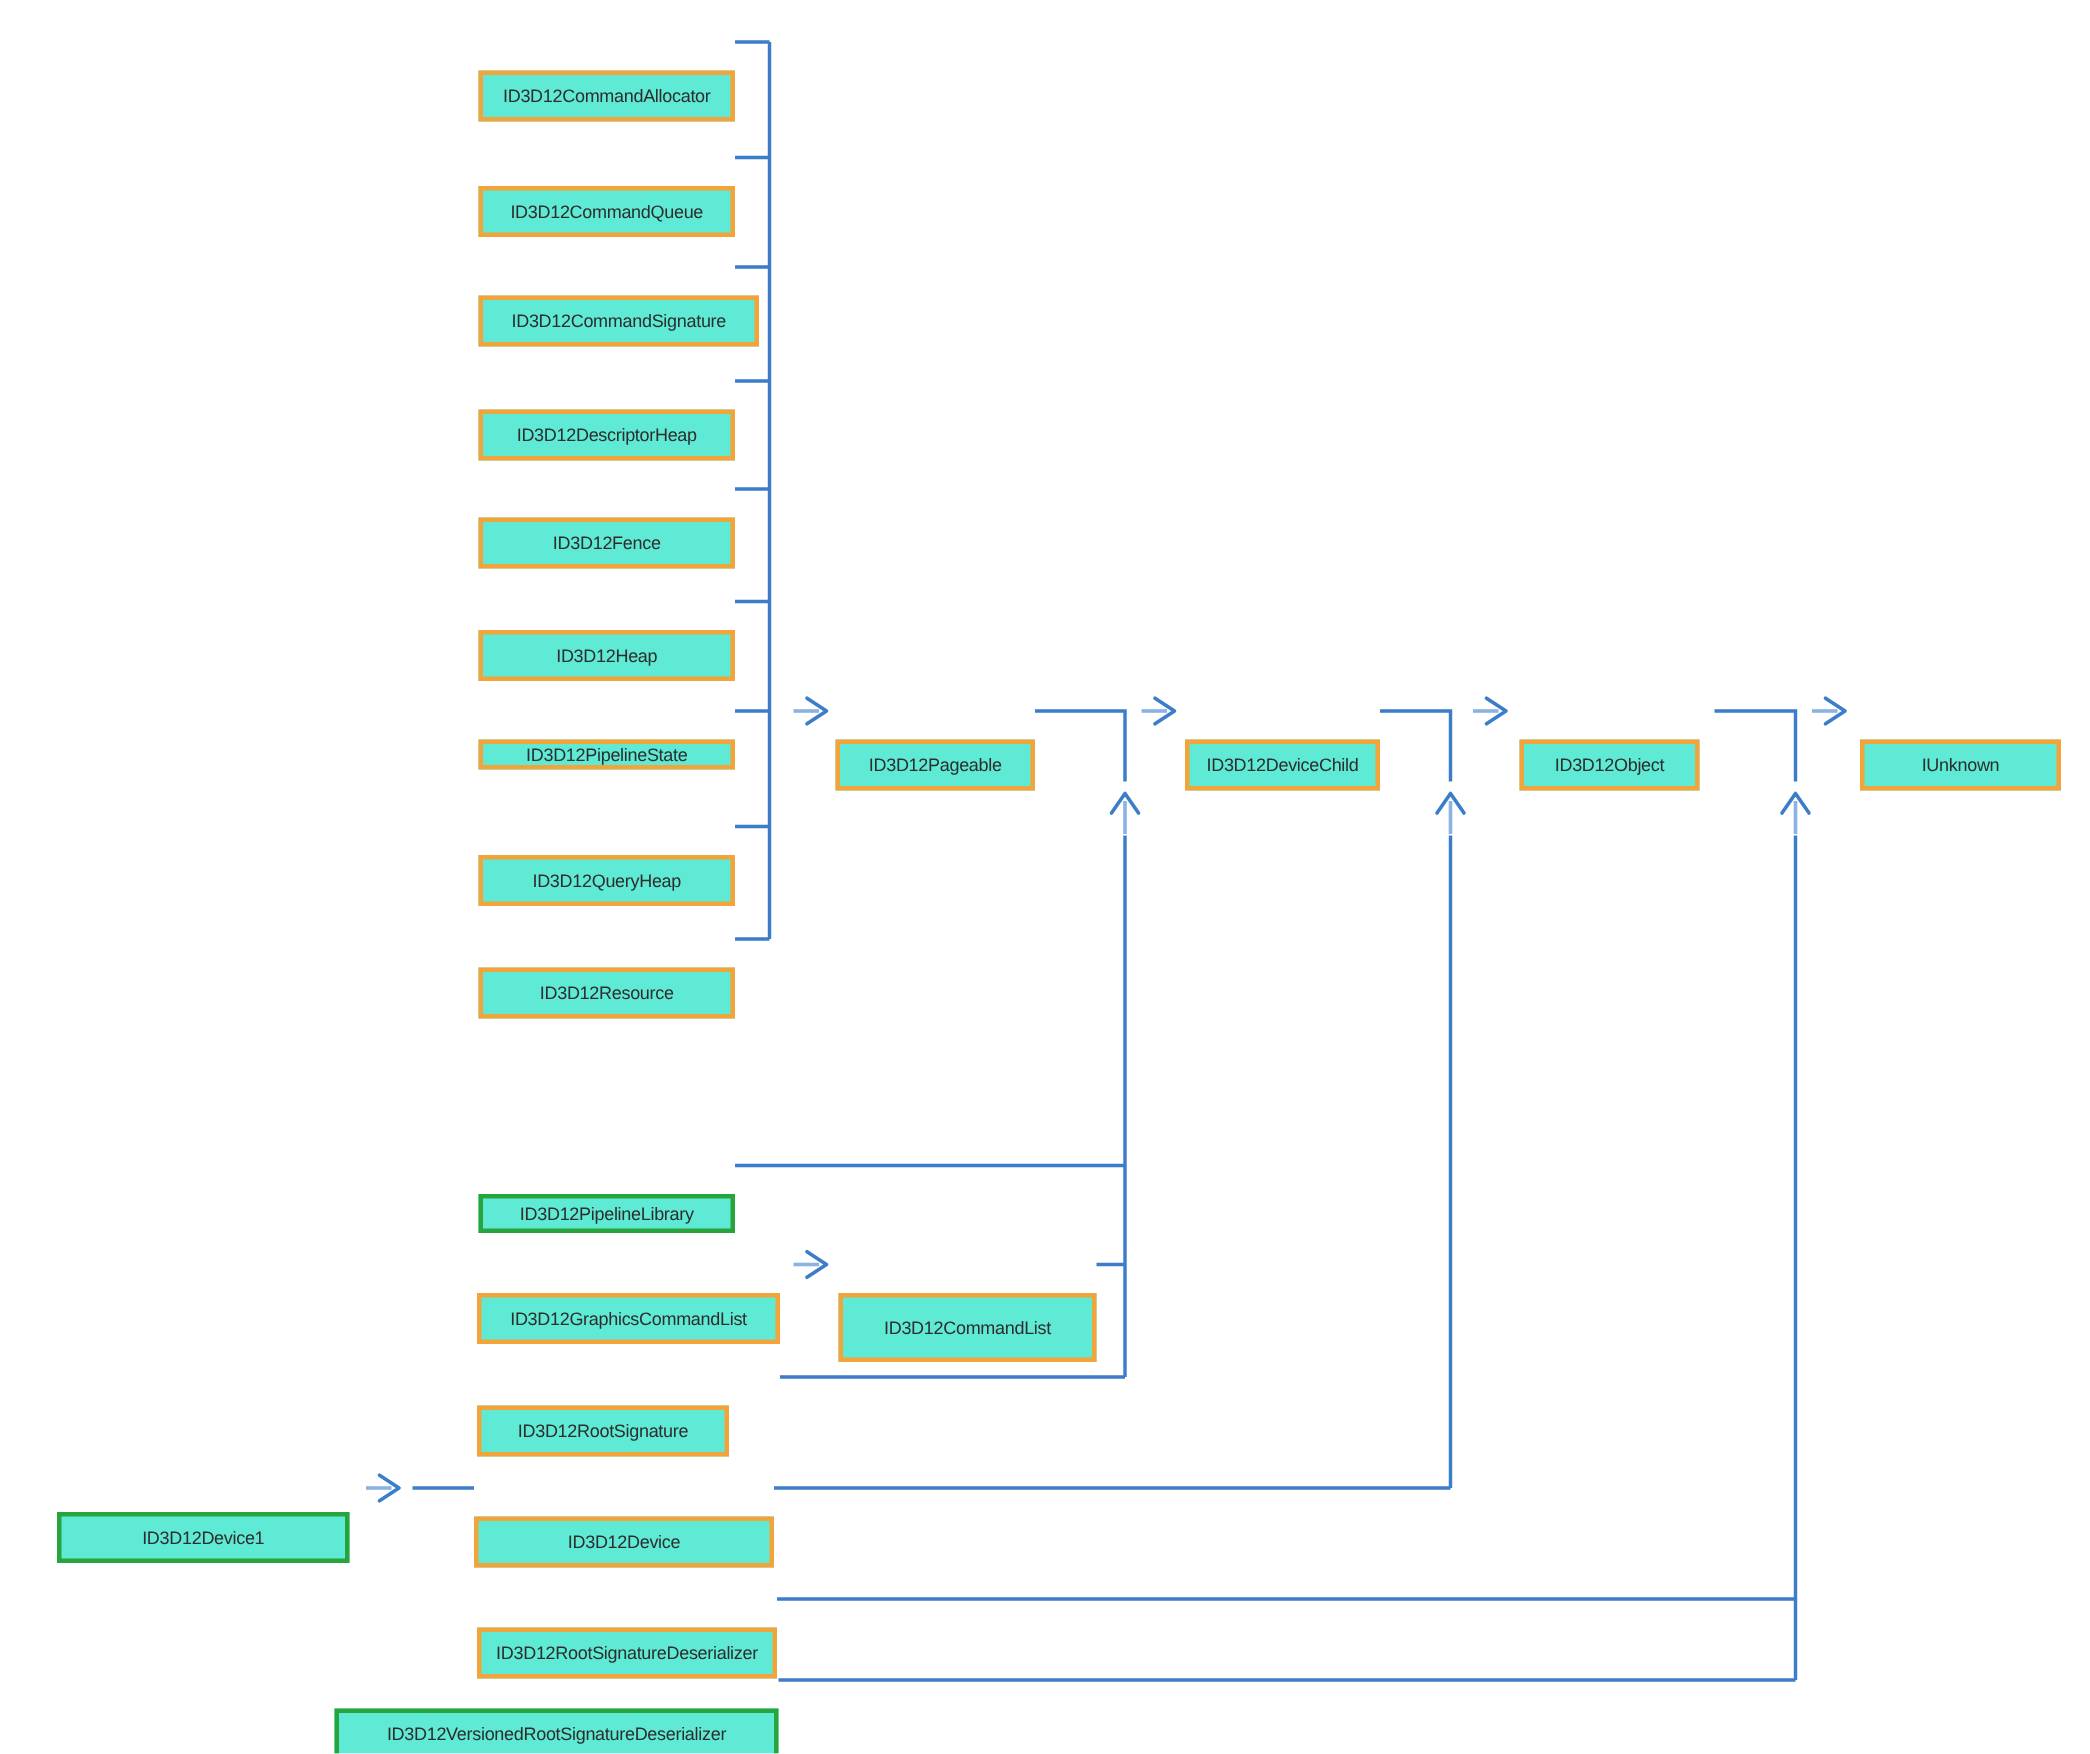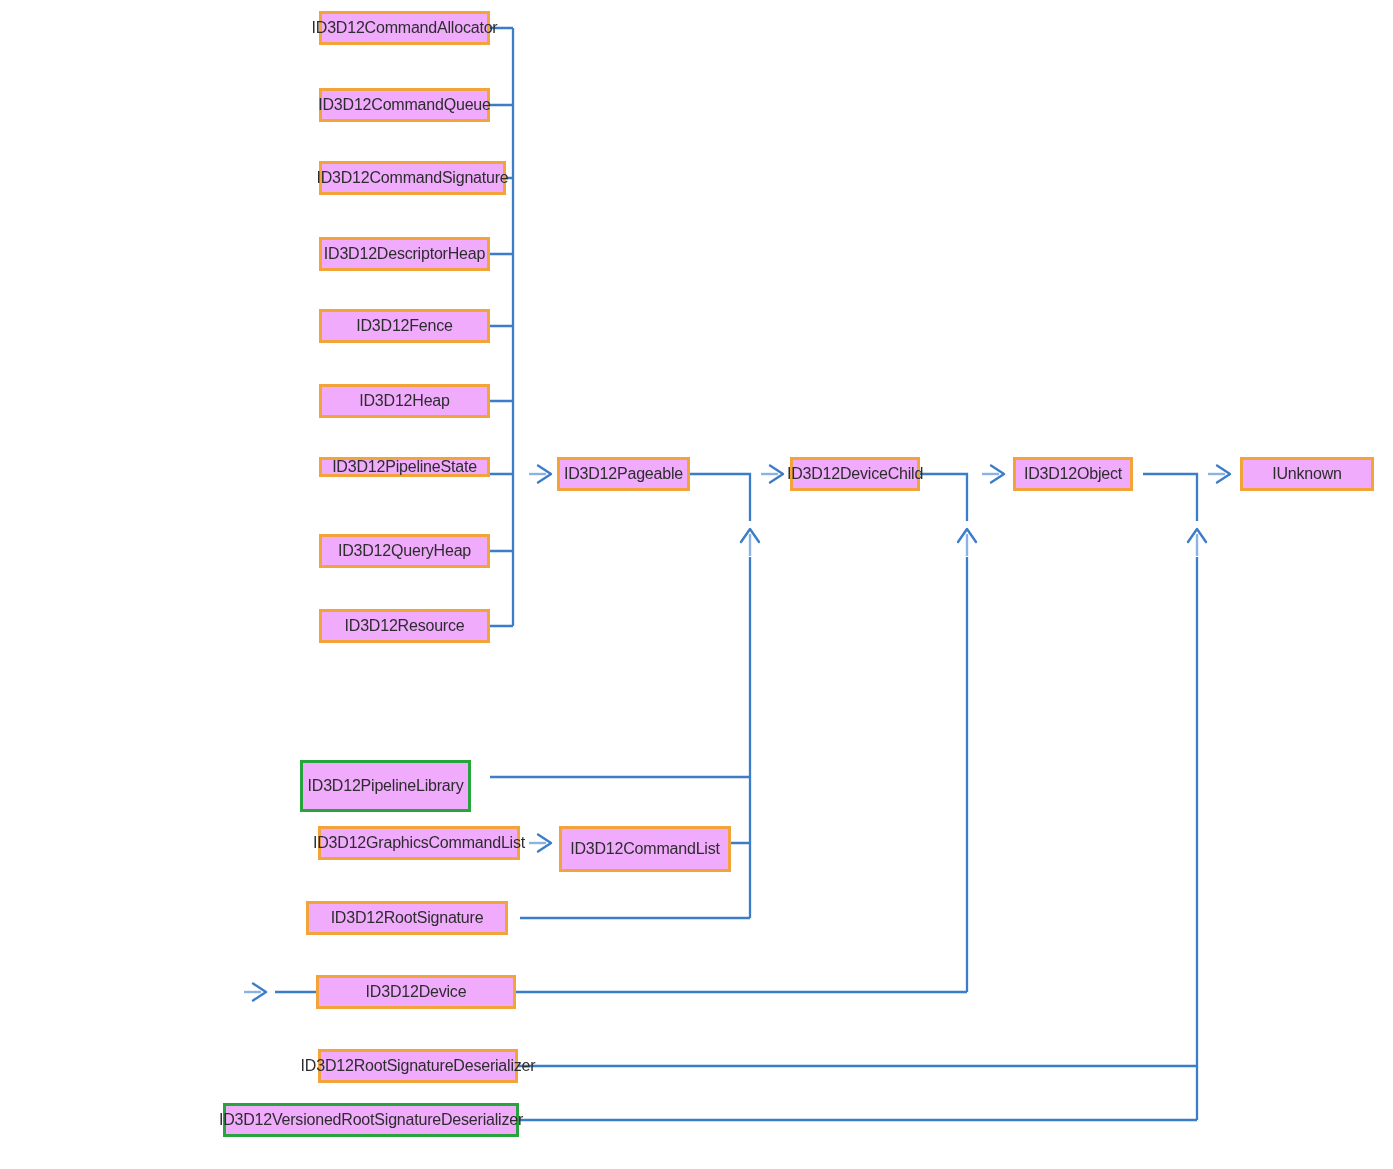--- a/index.html
+++ b/index.html
@@ -2,24 +2,24 @@
 <html style="--orange: #F2A43B; --green: #27A43C; --line: #3C7DC9; --lite: #8AB2E3; --text: #2D2D2D;"><head>
 <meta charset="utf-8">
 <style>
   html,body{margin:0;padding:0;background:#ffffff;}
   #canvas{position:relative;width:1393px;height:1169px;background:#ffffff;overflow:hidden;
           font-family:"Liberation Sans",sans-serif;}
   #edges{position:absolute;left:0;top:0;}
   .ln{stroke:var(--line,#3C7DC9);stroke-width:2.3;fill:none;}
   .wing{stroke:var(--line,#3C7DC9);stroke-width:2.4;fill:none;stroke-linecap:round;stroke-linejoin:round;}
   .lt{stroke:var(--lite,#8AB2E3);stroke-width:2.4;fill:none;stroke-linecap:butt;}
-  .node{position:absolute;box-sizing:border-box;background:#f0abfc;
+  .node{position:absolute;box-sizing:border-box;background:#5eead4;
         border:3px solid var(--orange,#F2A43B);
         display:flex;align-items:center;justify-content:center;
-        font-size:16px;letter-spacing:-0.2px;color:var(--text,#2D2D2D);white-space:nowrap;}
+        font-size:12px;letter-spacing:-0.2px;color:var(--text,#2D2D2D);white-space:nowrap;margin-top:36px;}
   .green{border-color:var(--green,#27A43C);}
 </style>
 </head>
 <body>
 
 <div id="canvas">
 
   <svg id="edges" width="1393" height="1169">
     <path class="ln" d="M513 28V626"></path>
     <path class="ln" d="M490 28H513M490 105H513M490 178H513M490 254H513M490 326H513M490 401H513M490 474H513M490 551H513M490 626H513"></path>
@@ -82,23 +82,24 @@
   <div class="node" style="left:319px;top:384px;width:171px;height:34px">ID3D12Heap</div>
   <div class="node" style="left:319px;top:457px;width:171px;height:20px">ID3D12PipelineState</div>
   <div class="node" style="left:319px;top:534px;width:171px;height:34px">ID3D12QueryHeap</div>
   <div class="node" style="left:319px;top:609px;width:171px;height:34px">ID3D12Resource</div>
 
   <div class="node" style="left:557px;top:457px;width:133px;height:34px">ID3D12Pageable</div>
   <div class="node" style="left:790px;top:457px;width:130px;height:34px">ID3D12DeviceChild</div>
   <div class="node" style="left:1013px;top:457px;width:120px;height:34px">ID3D12Object</div>
   <div class="node" style="left:1240px;top:457px;width:134px;height:34px">IUnknown</div>
 
-  <div class="node green" style="left:300px;top:760px;width:171px;height:52px">ID3D12PipelineLibrary</div>
+  <div class="node green" style="left:319px;top:760px;width:171px;height:26px">ID3D12PipelineLibrary</div>
   <div class="node" style="left:318px;top:826px;width:202px;height:34px">ID3D12GraphicsCommandList</div>
   <div class="node" style="left:559px;top:826px;width:172px;height:46px">ID3D12CommandList</div>
-  <div class="node" style="left:306px;top:901px;width:202px;height:34px">ID3D12RootSignature</div>
+  <div class="node" style="left:318px;top:901px;width:168px;height:34px">ID3D12RootSignature</div>
 
+  <div class="node green" style="left:38px;top:972px;width:195px;height:34px">ID3D12Device1</div>
   <div class="node" style="left:316px;top:975px;width:200px;height:34px">ID3D12Device</div>
 
   <div class="node" style="left:318px;top:1049px;width:200px;height:34px">ID3D12RootSignatureDeserializer</div>
   <div class="node green" style="left:223px;top:1103px;width:296px;height:34px">ID3D12VersionedRootSignatureDeserializer</div>
 
 </div>
 
 </body></html>

